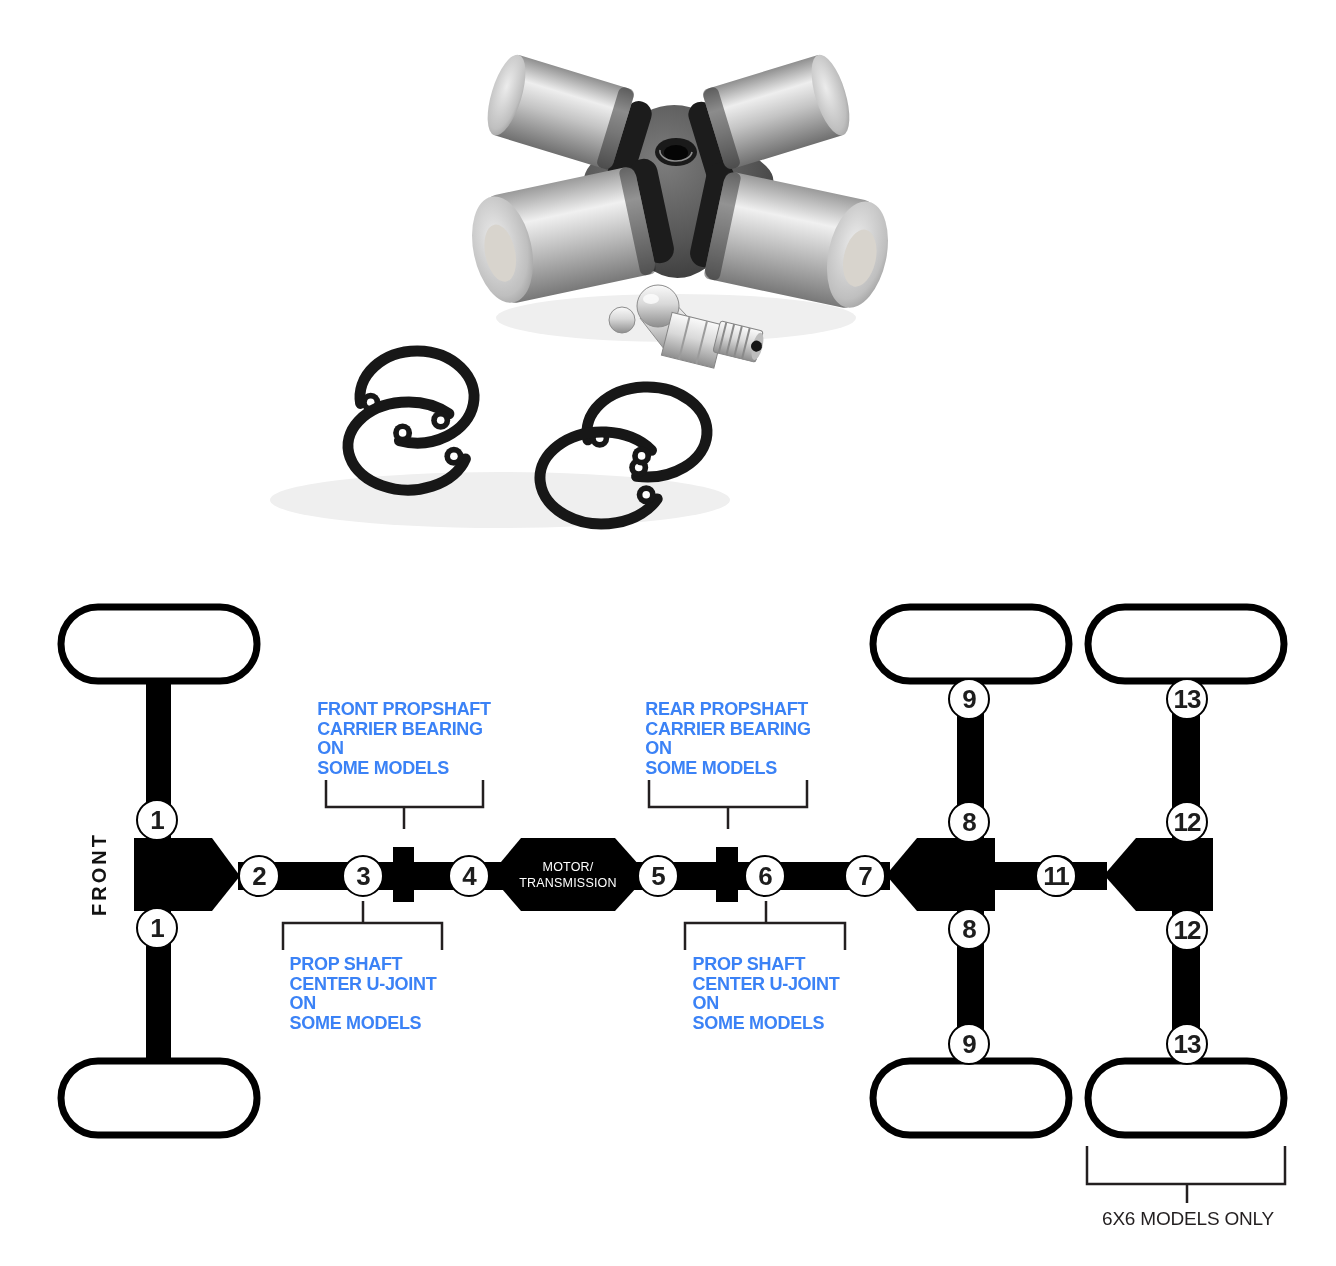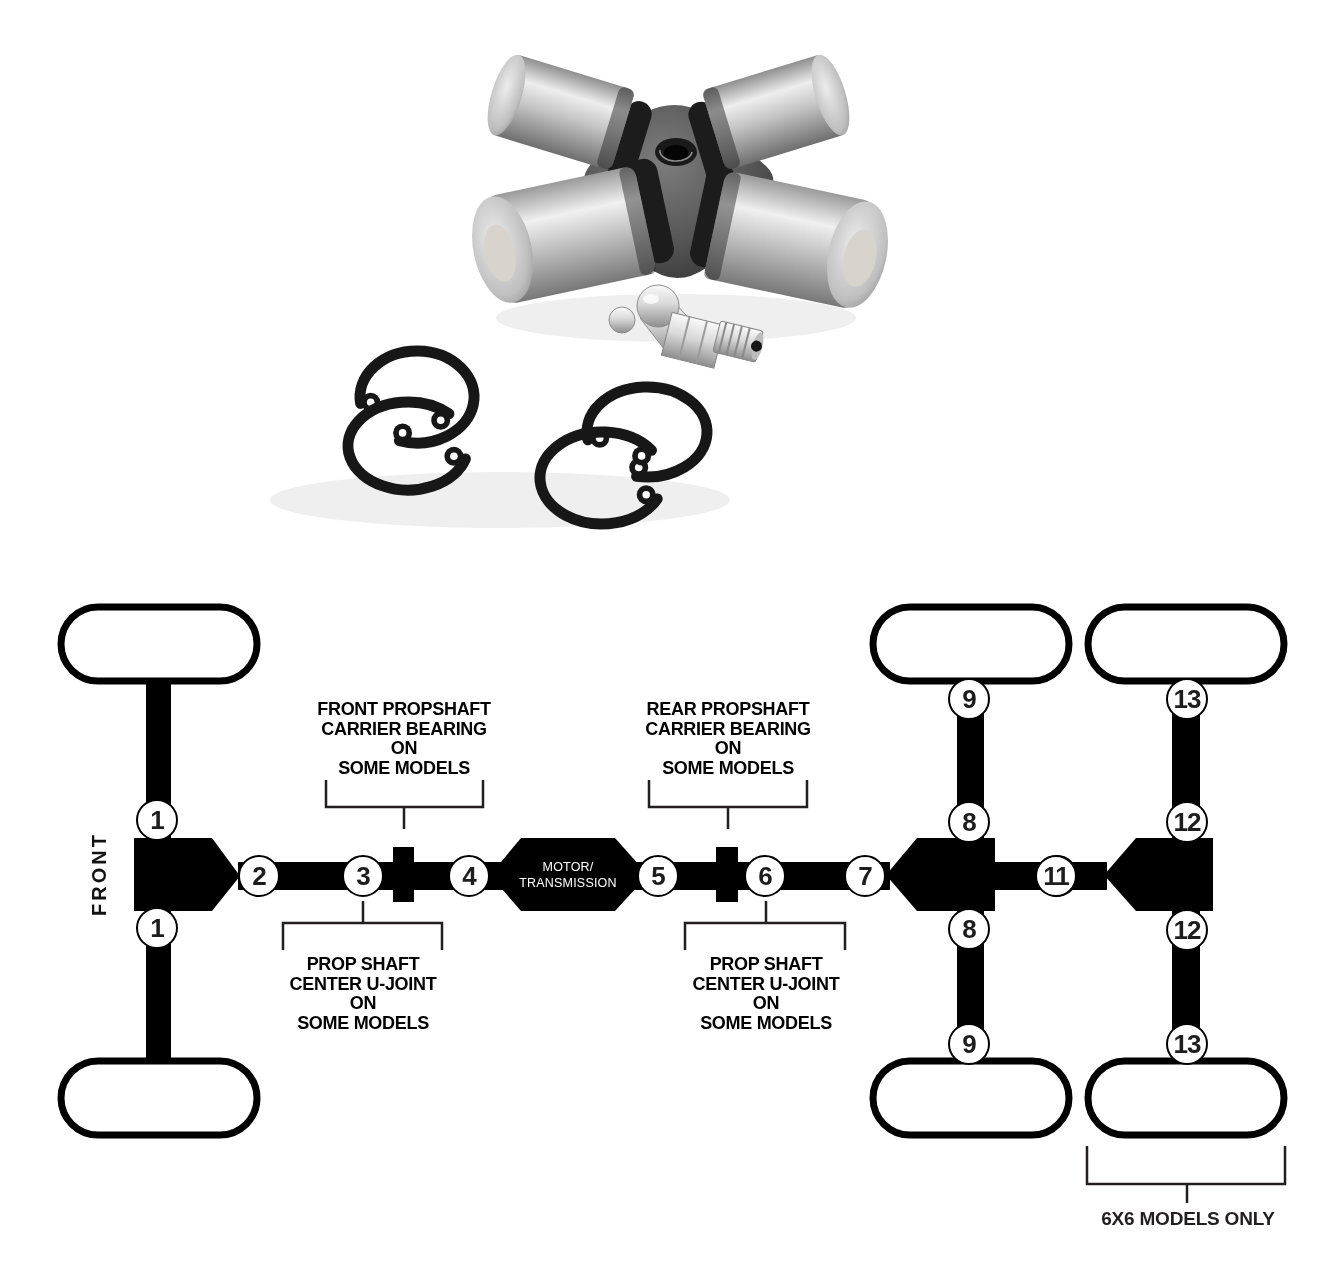--- a/index.html
+++ b/index.html
@@ -1,22 +1,22 @@
 <!DOCTYPE html>
 <html><head>
 <meta charset="utf-8">
 <style>
   html,body{margin:0;padding:0;background:#ffffff;}
   .canvas{position:relative;width:1336px;height:1266px;background:#fff;overflow:hidden;
           font-family:"Liberation Sans",sans-serif;}
   svg{position:absolute;left:0;top:0;}
-  .callout{position:absolute;transform:translateX(-50%);text-align:center;color:#000000;
+  .callout{position:absolute;transform:translateX(-50%);color:#3b82f6;
            font-size:18px;font-weight:bold;line-height:19.5px;letter-spacing:-0.3px;white-space:nowrap;}
   .six-label{position:absolute;transform:translateX(-50%);color:#231f20;font-size:19px;
-             font-weight:bold;letter-spacing:-0.2px;white-space:nowrap;}
+             font-weight:normal;letter-spacing:-0.2px;white-space:nowrap;}
   .front-label{position:absolute;left:99px;top:874px;transform:translate(-50%,-50%) rotate(-90deg);
                font-size:20px;font-weight:bold;letter-spacing:3px;color:#121212;white-space:nowrap;}
   .motor-text{position:absolute;left:568px;top:875px;transform:translate(-50%,-50%);text-align:center;
               color:#fff;font-size:12.5px;font-weight:normal;line-height:16px;letter-spacing:0.2px;white-space:nowrap;}
   .marker{position:absolute;width:42px;height:42px;box-sizing:border-box;border:2.5px solid #000;
           border-radius:50%;background:#fff;transform:translate(-50%,-50%);display:flex;
           align-items:center;justify-content:center;font-weight:bold;font-size:26px;
           letter-spacing:-1px;color:#1d1d1d;}
 </style>
 </head>

